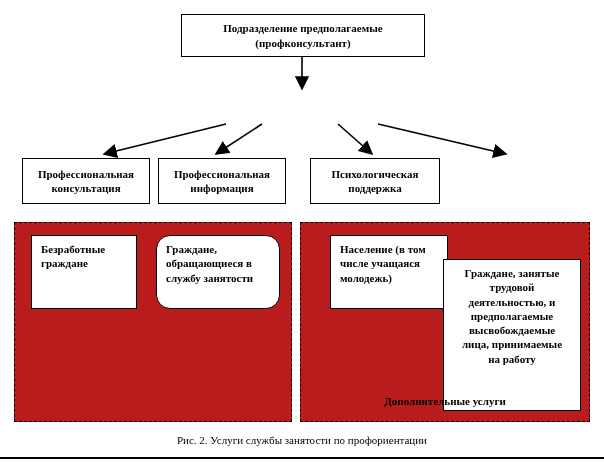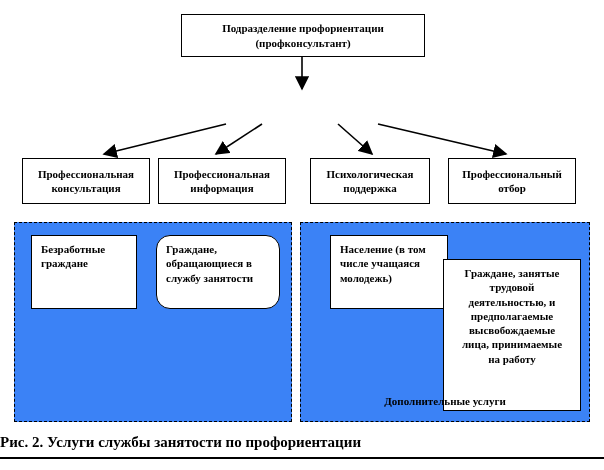--- a/index.html
+++ b/index.html
@@ -41,36 +41,37 @@
   .box.top-center {
     align-items: flex-start;
     justify-content: center;
     text-align: center;
     padding: 6px 4px;
     margin-top: 24px;
   }
   .group {
     position: absolute;
     border: 1px dashed #000;
-    background: #3b82f6;
+    background: #b91c1c;
   }
   .group-label {
     position: absolute;
     left: 0; right: 0;
     bottom: 14px;
     text-align: center;
     font-weight: bold;
     font-size: 11px;
   }
   .caption {
     position: absolute;
     left: 0; right: 0;
     top: 434px;
-    font-weight: bold;
-    font-size: 15px;
+    text-align: center;
+    font-weight: normal;
+    font-size: 11px;
   }
   .bottom-rule {
     position: absolute;
     left: 0;
     top: 457px;
     width: 604px;
     height: 2px;
     background: #000;
   }
 </style>
@@ -85,32 +86,30 @@
         <path d="M0,0 L9,4.5 L0,9 Z" fill="#000"></path>
       </marker>
     </defs>
     <line x1="302" y1="57" x2="302" y2="89" stroke="#000" stroke-width="1.6" marker-end="url(#ah)"></line>
     <line x1="226" y1="124" x2="104" y2="154" stroke="#000" stroke-width="1.6" marker-end="url(#ah)"></line>
     <line x1="262" y1="124" x2="216" y2="154" stroke="#000" stroke-width="1.6" marker-end="url(#ah)"></line>
     <line x1="338" y1="124" x2="372" y2="154" stroke="#000" stroke-width="1.6" marker-end="url(#ah)"></line>
     <line x1="378" y1="124" x2="506" y2="154" stroke="#000" stroke-width="1.6" marker-end="url(#ah)"></line>
   </svg>
 
-  <div class="box" style="left:181px; top:14px; width:244px; height:43px;">Подразделение  профориентации
+  <div class="box" style="left:181px; top:14px; width:244px; height:43px;">Подразделение  предполагаемые
 (профконсультант)</div>
 
 
   <div class="box" style="left:22px; top:158px; width:128px; height:46px;">Профессиональная
 консультация</div>
   <div class="box" style="left:158px; top:158px; width:128px; height:46px;">Профессиональная
 информация</div>
-  <div class="box" style="left:310px; top:158px; width:120px; height:46px;">Психологическая
+  <div class="box" style="left:310px; top:158px; width:130px; height:46px;">Психологическая
 поддержка</div>
-  <div class="box" style="left:448px; top:158px; width:128px; height:46px;">Профессиональный
-отбор</div>
 
   <div class="group" style="left:14px; top:222px; width:278px; height:200px;">
     <div class="box top-left" style="left:16px; top:12px; width:106px; height:74px;">Безработные
 граждане</div>
     <div class="box top-left" style="left:141px; top:12px; width:124px; height:74px;border-radius:14px;">Граждане,
 обращающиеся в
 службу занятости</div>
   </div>
 
   <div class="group" style="left:300px; top:222px; width:290px; height:200px;">

